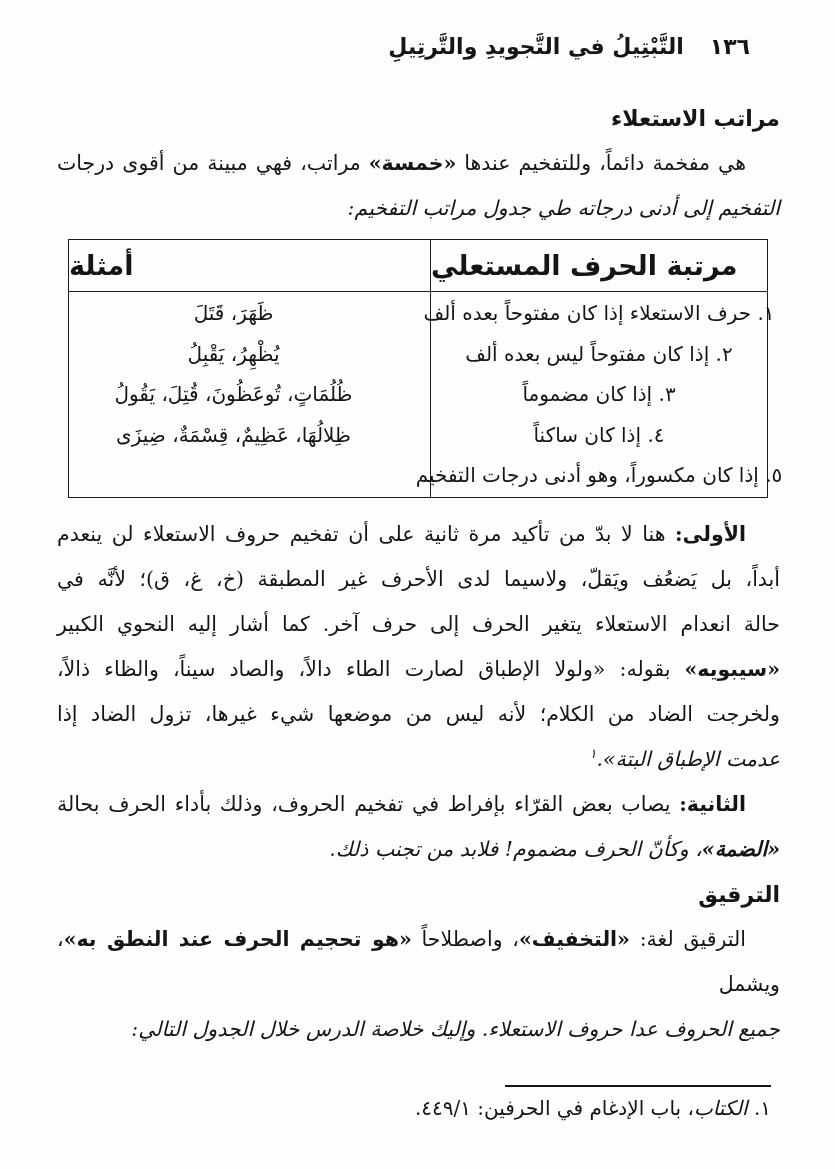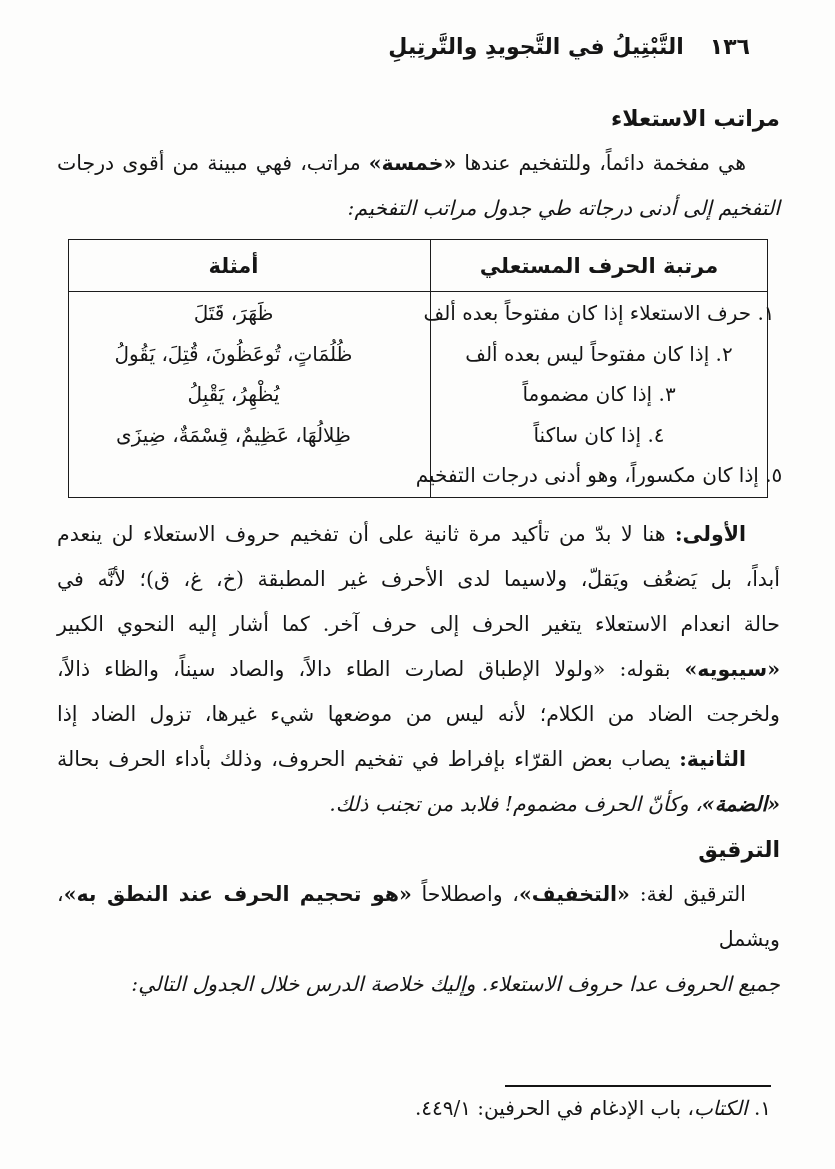--- a/index.html
+++ b/index.html
@@ -35,22 +35,22 @@
   
   .tbl {
     width:698px; margin:8px 12px 14px 0;
     border:1.6px solid #1c1c1c;
     direction:rtl; font-size:20px;
     background:#fdfdfc;
   }
   .tbl-row { display:grid; grid-template-columns:369px 1fr; }
   .tbl-head { border-bottom:1.6px solid #1c1c1c; }
   .tbl-head .cell {
-    line-height:51px; height:51px; text-align:center;
-    font-weight:bold; font-size:21px;
+    line-height:51px; height:51px; text-align:left;
+    font-weight:bold; font-size:27px;
   }
   .c-rank { border-left:1.6px solid #1c1c1c;margin-left:32px; }
   .tbl-body .cell { padding:1px 4px; }
   .trow {
     height:40.5px; display:flex; align-items:center; justify-content:center;
     white-space:nowrap;
   }
   sup.fn-ref { font-size:13px; line-height:0; }
 
   
@@ -82,33 +82,34 @@
     <div class="tbl-row tbl-body">
       <div class="cell c-rank">
         <div class="trow">١. حرف الاستعلاء إذا كان مفتوحاً بعده ألف</div>
         <div class="trow">٢. إذا كان مفتوحاً ليس بعده ألف</div>
         <div class="trow">٣. إذا كان مضموماً</div>
         <div class="trow">٤. إذا كان ساكناً</div>
         <div class="trow">٥. إذا كان مكسوراً، وهو أدنى درجات التفخيم</div>
       </div>
       <div class="cell">
         <div class="trow">ظَهَرَ، قَتَلَ</div>
+        <div class="trow">يُظْهِرُ، يَقْبِلُ</div>
         <div class="trow">ظُلُمَاتٍ، تُوعَظُونَ، قُتِلَ، يَقُولُ</div>
-        <div class="trow">يُظْهِرُ، يَقْبِلُ</div>
         <div class="trow">ظِلالُهَا، عَظِيمٌ، قِسْمَةٌ، ضِيزَى</div>
       </div>
     </div>
   </div>
 
 
   <div class="ln just indent"><span class="b">الأولى:</span><span> هنا لا بدّ من تأكيد مرة ثانية على أن تفخيم حروف الاستعلاء لن ينعدم</span></div>
   <div class="ln just">أبداً، بل يَضعُف ويَقلّ، ولاسيما لدى الأحرف غير المطبقة (خ، غ، ق)؛ لأنَّه في</div>
   <div class="ln just">حالة انعدام الاستعلاء يتغير الحرف إلى حرف آخر. كما أشار إليه النحوي الكبير</div>
   <div class="ln just"><span class="b">«سيبويه»</span><span> بقوله: «ولولا الإطباق لصارت الطاء دالاً، والصاد سيناً، والظاء ذالاً،</span></div>
   <div class="ln just">ولخرجت الضاد من الكلام؛ لأنه ليس من موضعها شيء غيرها، تزول الضاد إذا</div>
+  <div class="ln end"><span>عدمت الإطباق البتة».</span><sup class="fn-ref">١</sup></div>
 
   <div class="ln just indent"><span class="b">الثانية:</span><span> يصاب بعض القرّاء بإفراط في تفخيم الحروف، وذلك بأداء الحرف بحالة</span></div>
   <div class="ln end"><span class="b">«الضمة»</span><span>، وكأنّ الحرف مضموم! فلابد من تجنب ذلك.</span></div>
 
   <h2 class="sec-heading">الترقيق</h2>
 
   <div class="ln just indent"><span>الترقيق لغة: </span><span class="b">«التخفيف»</span><span>، واصطلاحاً </span><span class="b">«هو تحجيم الحرف عند النطق به»</span><span>، ويشمل</span></div>
   <div class="ln end">جميع الحروف عدا حروف الاستعلاء. وإليك خلاصة الدرس خلال الجدول التالي:</div>
 
   <div class="footnote-wrap">

